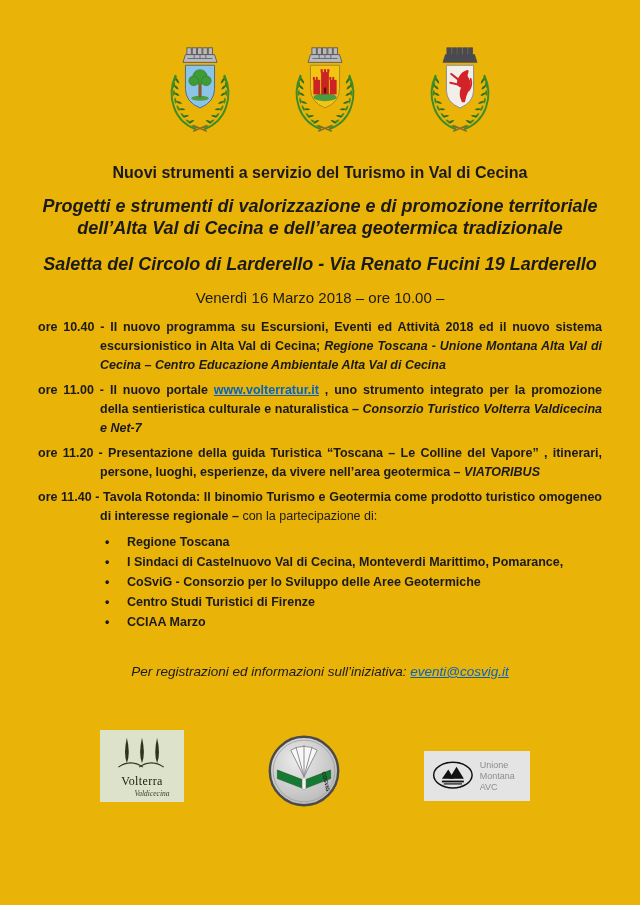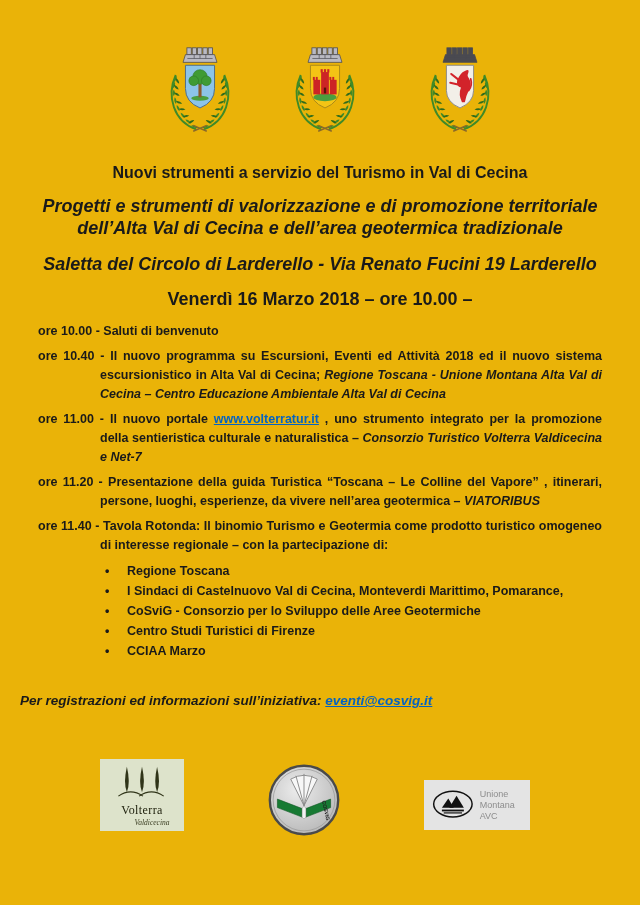--- a/index.html
+++ b/index.html
@@ -11,33 +11,33 @@
   .crest-row{position:relative;height:140px;}
   .crest{position:absolute;top:42px;width:88px;height:97px;}
   .crest.c1{left:156px;}
   .crest.c2{left:281px;}
   .crest.c3{left:416px;}
   
   .title{margin:24px 20px 0;text-align:center;font-size:16px;font-weight:bold;}
   .subtitle{margin:13px auto 0;max-width:578px;text-align:center;font-size:18px;
     font-weight:bold;font-style:italic;line-height:22px;}
   .venue{margin:15px 20px 0;text-align:center;font-size:18px;font-weight:bold;font-style:italic;}
-  .dateline{margin:14px 20px 0;text-align:center;font-size:18px;font-weight:bold;}
+  .dateline{margin:14px 20px 0;text-align:center;font-size:15px;font-weight:normal;}
   
   .schedule{margin:12px 38px 0;width:564px;font-size:12.5px;font-weight:bold;line-height:19px;}
   .sched{margin:0 0 6px;padding-left:62px;text-indent:-62px;text-align:justify;}
   .sched .em{font-style:italic;}
-  .sched .normal{font-weight:bold;}
+  .sched .normal{font-weight:normal;}
   a.doclink{color:var(--link_blue,#0563C1);text-decoration:underline;cursor:pointer;}
   
   .bullets{margin:3px 0 7px 67px;}
   .bullet-row{display:flex;line-height:20px;}
   .bullet-row .dot{width:22px;flex:0 0 22px;text-align:left;}
   
-  .closing{margin:32px 20px 0;text-align:left;font-size:13.5px;font-weight:bold;font-style:italic;}
+  .closing{margin:32px 20px 0;text-align:center;font-size:13.5px;font-weight:normal;font-style:italic;}
   .closing a.doclink{font-style:italic;}
   
   .footer{position:relative;height:125px;margin-top:46px;}
   .logo-volterra{position:absolute;left:100px;top:5px;width:86px;}
   .vbox{background:#dde3cb;width:84px;padding:5px 0 4px;text-align:center;}
   .vname{font-family:"Liberation Serif",serif;font-size:12px;color:#20220f;letter-spacing:.4px;margin-top:1px;}
   .vsub{font-family:"Liberation Serif",serif;font-style:italic;font-size:7.5px;color:#3a3d22;padding-left:20px;}
   .logo-cosvig{position:absolute;left:266px;top:8px;width:76px;height:76px;}
   .logo-unione{position:absolute;left:424px;top:26px;width:106px;height:50px;background:#e4e4e4;
     display:flex;align-items:center;gap:4px;padding-left:6px;box-sizing:border-box;}
@@ -137,21 +137,20 @@
     </svg>
   </div>
 
   <div class="title">Nuovi strumenti a servizio del Turismo in Val di Cecina</div>
   <div class="subtitle">Progetti e strumenti di valorizzazione e di promozione territoriale dell’Alta Val di Cecina e dell’area geotermica tradizionale</div>
   <div class="venue">Saletta del Circolo di Larderello - Via Renato Fucini 19 Larderello</div>
   <div class="dateline">Venerdì 16 Marzo 2018 – ore 10.00 –</div>
 
   <div class="schedule">
 
-    <p class="sched"><span>ore 10.00 - </span><span>Saluti di benvenuto</span></p>
 
 
     <p class="sched"><span>ore 10.40 - </span><span>Il nuovo programma su Escursioni, Eventi ed Attività 2018 ed il nuovo sistema escursionistico in Alta Val di Cecina; </span><span class="em">Regione Toscana - Unione Montana Alta Val di Cecina – Centro Educazione Ambientale Alta Val di Cecina</span></p>
 
     <p class="sched"><span>ore 11.00 - </span><span>Il nuovo portale </span><a class="doclink">www.volterratur.it</a><span> , uno strumento integrato per la promozione della sentieristica culturale e naturalistica – </span><span class="em">Consorzio Turistico Volterra Valdicecina e Net-7</span></p>
 
     <p class="sched"><span>ore 11.20 - </span><span>Presentazione della guida Turistica “Toscana – Le Colline del Vapore” , itinerari, persone, luoghi, esperienze, da vivere nell’area geotermica – </span><span class="em">VIATORIBUS</span></p>
 
     <p class="sched"><span>ore 11.40 - </span><span>Tavola Rotonda: Il binomio Turismo e Geotermia come prodotto turistico omogeneo di interesse regionale – </span><span class="normal">con la partecipazione di:</span></p>
 

